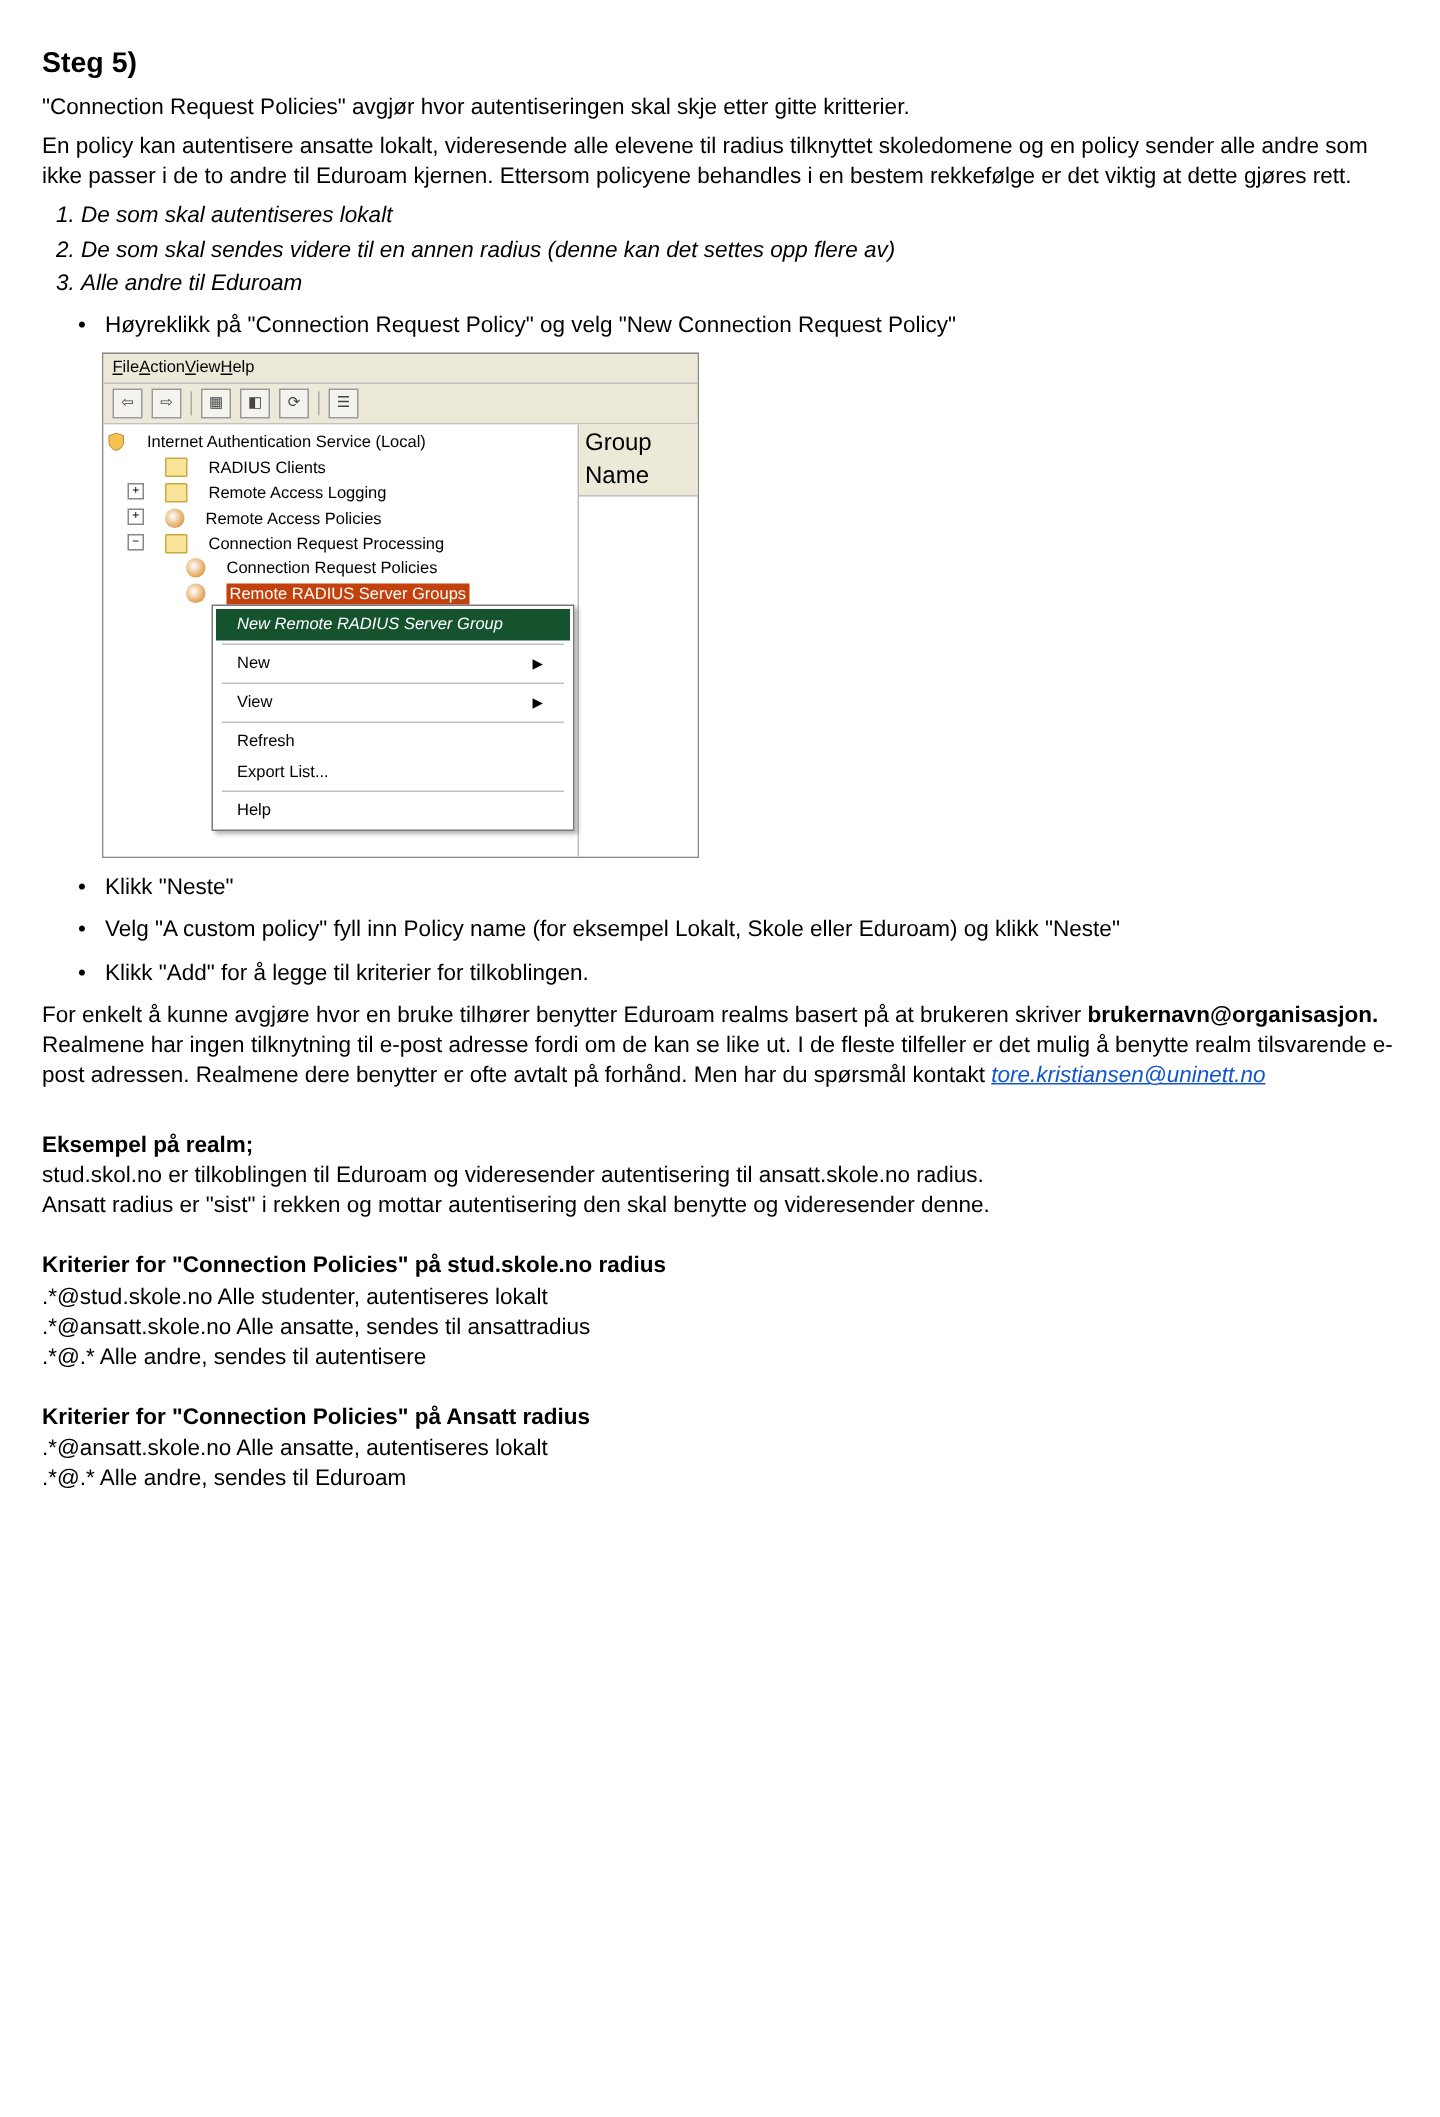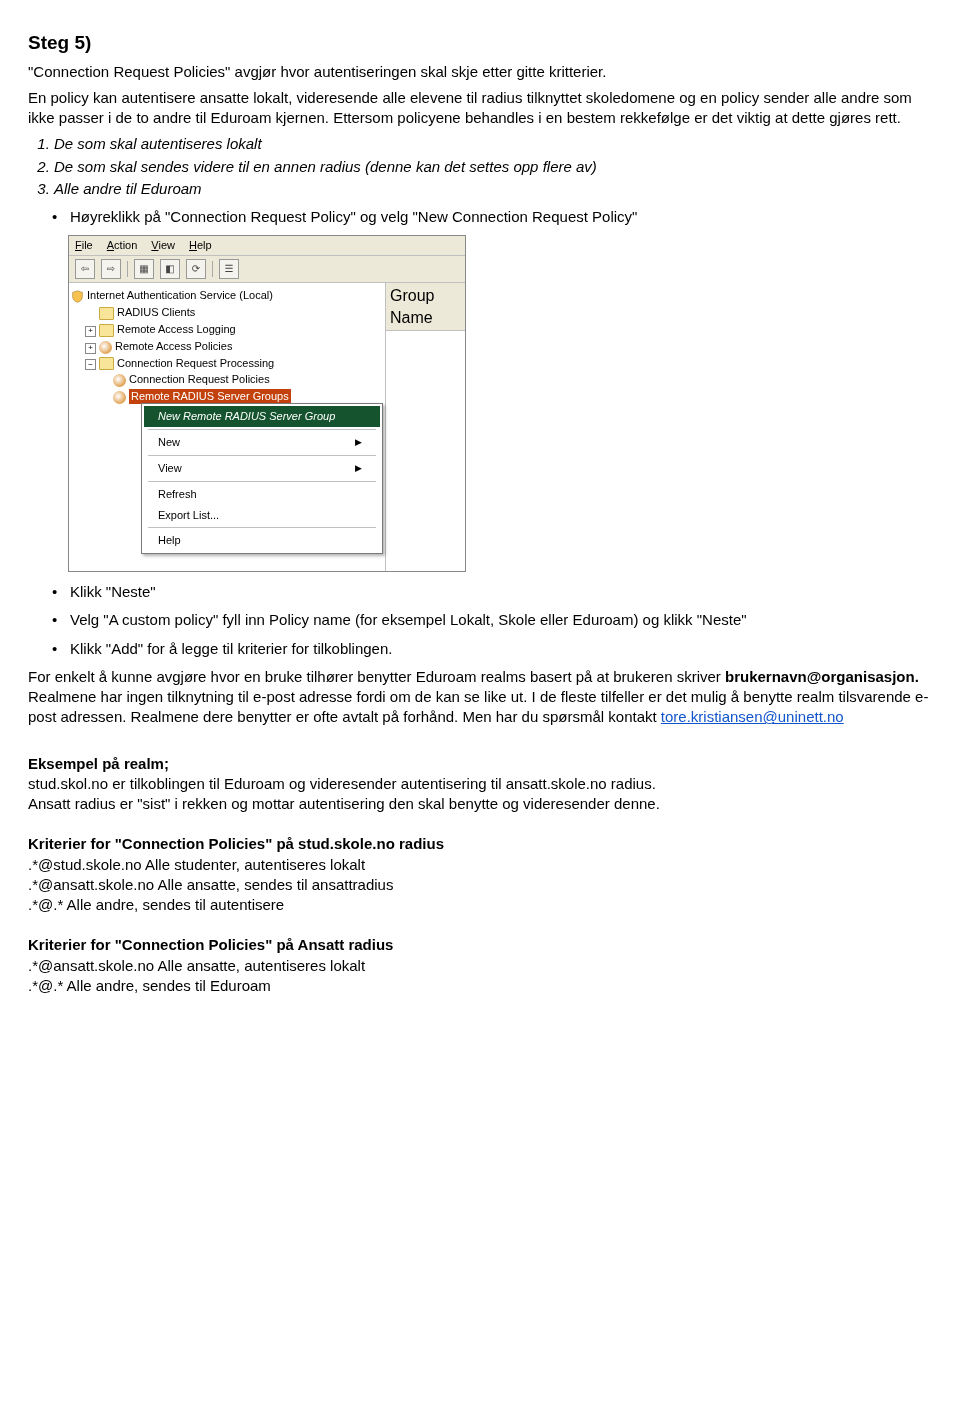--- a/index.html
+++ b/index.html
@@ -13,52 +13,52 @@
     line-height:1.35;
   }
   h2{font-size:19px;font-weight:bold;margin:0 0 2px 0;}
   p{margin:6px 0;}
   .bold{font-weight:bold;}
   ol{margin:6px 0 6px 26px;padding:0;font-style:italic;}
   ol li{margin:2px 0;}
   ul.bullets{list-style:none;margin:6px 0;padding:0;}
   ul.bullets>li{position:relative;padding-left:42px;margin:8px 0;}
   ul.bullets>li:before{content:"•";position:absolute;left:24px;top:0;}
-  a{color:#1155cc;text-decoration:underline;}
+  a{color:#1155cc;text-decoration:underline;font-style:italic;}
   .screenshot{
     width:396px;
     border:1px solid #888;
     margin:8px 0 10px 40px;
     font-family:"Tahoma","Arial",sans-serif;
     font-size:11px;
     color:#000;
     background:#ece9d8;
   }
   .titlebar{
     background:linear-gradient(to bottom,#3a6ea5,#1e3f6b);
     color:#fff;
     padding:3px 6px;
     display:flex;
     align-items:center;
     gap:5px;
     font-weight:bold;
     font-size:12px;
   }
   .shield-icon{width:14px;height:14px;}
-  .menubar{background:#ece9d8;padding:2px 6px;display:flex;gap:14px;border-bottom:1px solid #c0c0c0;}
+  .menubar{background:#ece9d8;padding:2px 6px;display:flex;border-bottom:1px solid #c0c0c0;}
   .menubar span{cursor:default;}
   .menubar span u{text-decoration:underline;}
   .toolbar{background:#ece9d8;padding:3px 6px;display:flex;gap:6px;align-items:center;border-bottom:1px solid #c0c0c0;}
   .tb-btn{width:18px;height:18px;border:1px solid #999;background:#f4f3ee;display:flex;align-items:center;justify-content:center;font-size:10px;color:#444;}
   .tb-sep{width:1px;height:16px;background:#aaa;}
   .panes{display:flex;}
   .tree{flex:1;background:#fff;border-right:1px solid #c0c0c0;padding:4px 2px;min-height:280px;}
   .rightpane{width:92px;background:#fff;}
   .rightheader{background:#ece9d8;border-bottom:1px solid #c0c0c0;padding:2px 4px;font-size:16px;}
-  .tree-row{display:flex;align-items:flex-end;gap:3px;padding:1px 0;white-space:nowrap;}
+  .tree-row{display:flex;align-items:flex-start;gap:14px;padding:1px 0;white-space:nowrap;}
   .indent1{padding-left:14px;}
   .indent2{padding-left:28px;}
   .expander{width:9px;height:9px;border:1px solid #888;display:inline-flex;align-items:center;justify-content:center;font-size:8px;line-height:1;background:#fff;color:#000;}
   .spacer9{display:inline-block;width:11px;}
   .folder-icon{width:13px;height:11px;background:#f8e59a;border:1px solid #caa93e;border-radius:1px;display:inline-block;}
   .policy-icon{width:13px;height:13px;display:inline-block;background:radial-gradient(circle at 40% 40%,#fff,#e0a050 70%);border-radius:50%;}
   .selected{background:#c2410c;color:#fff;padding:0 2px;}
   .ctxmenu{
     position:relative;
     margin:-2px 0 0 70px;

